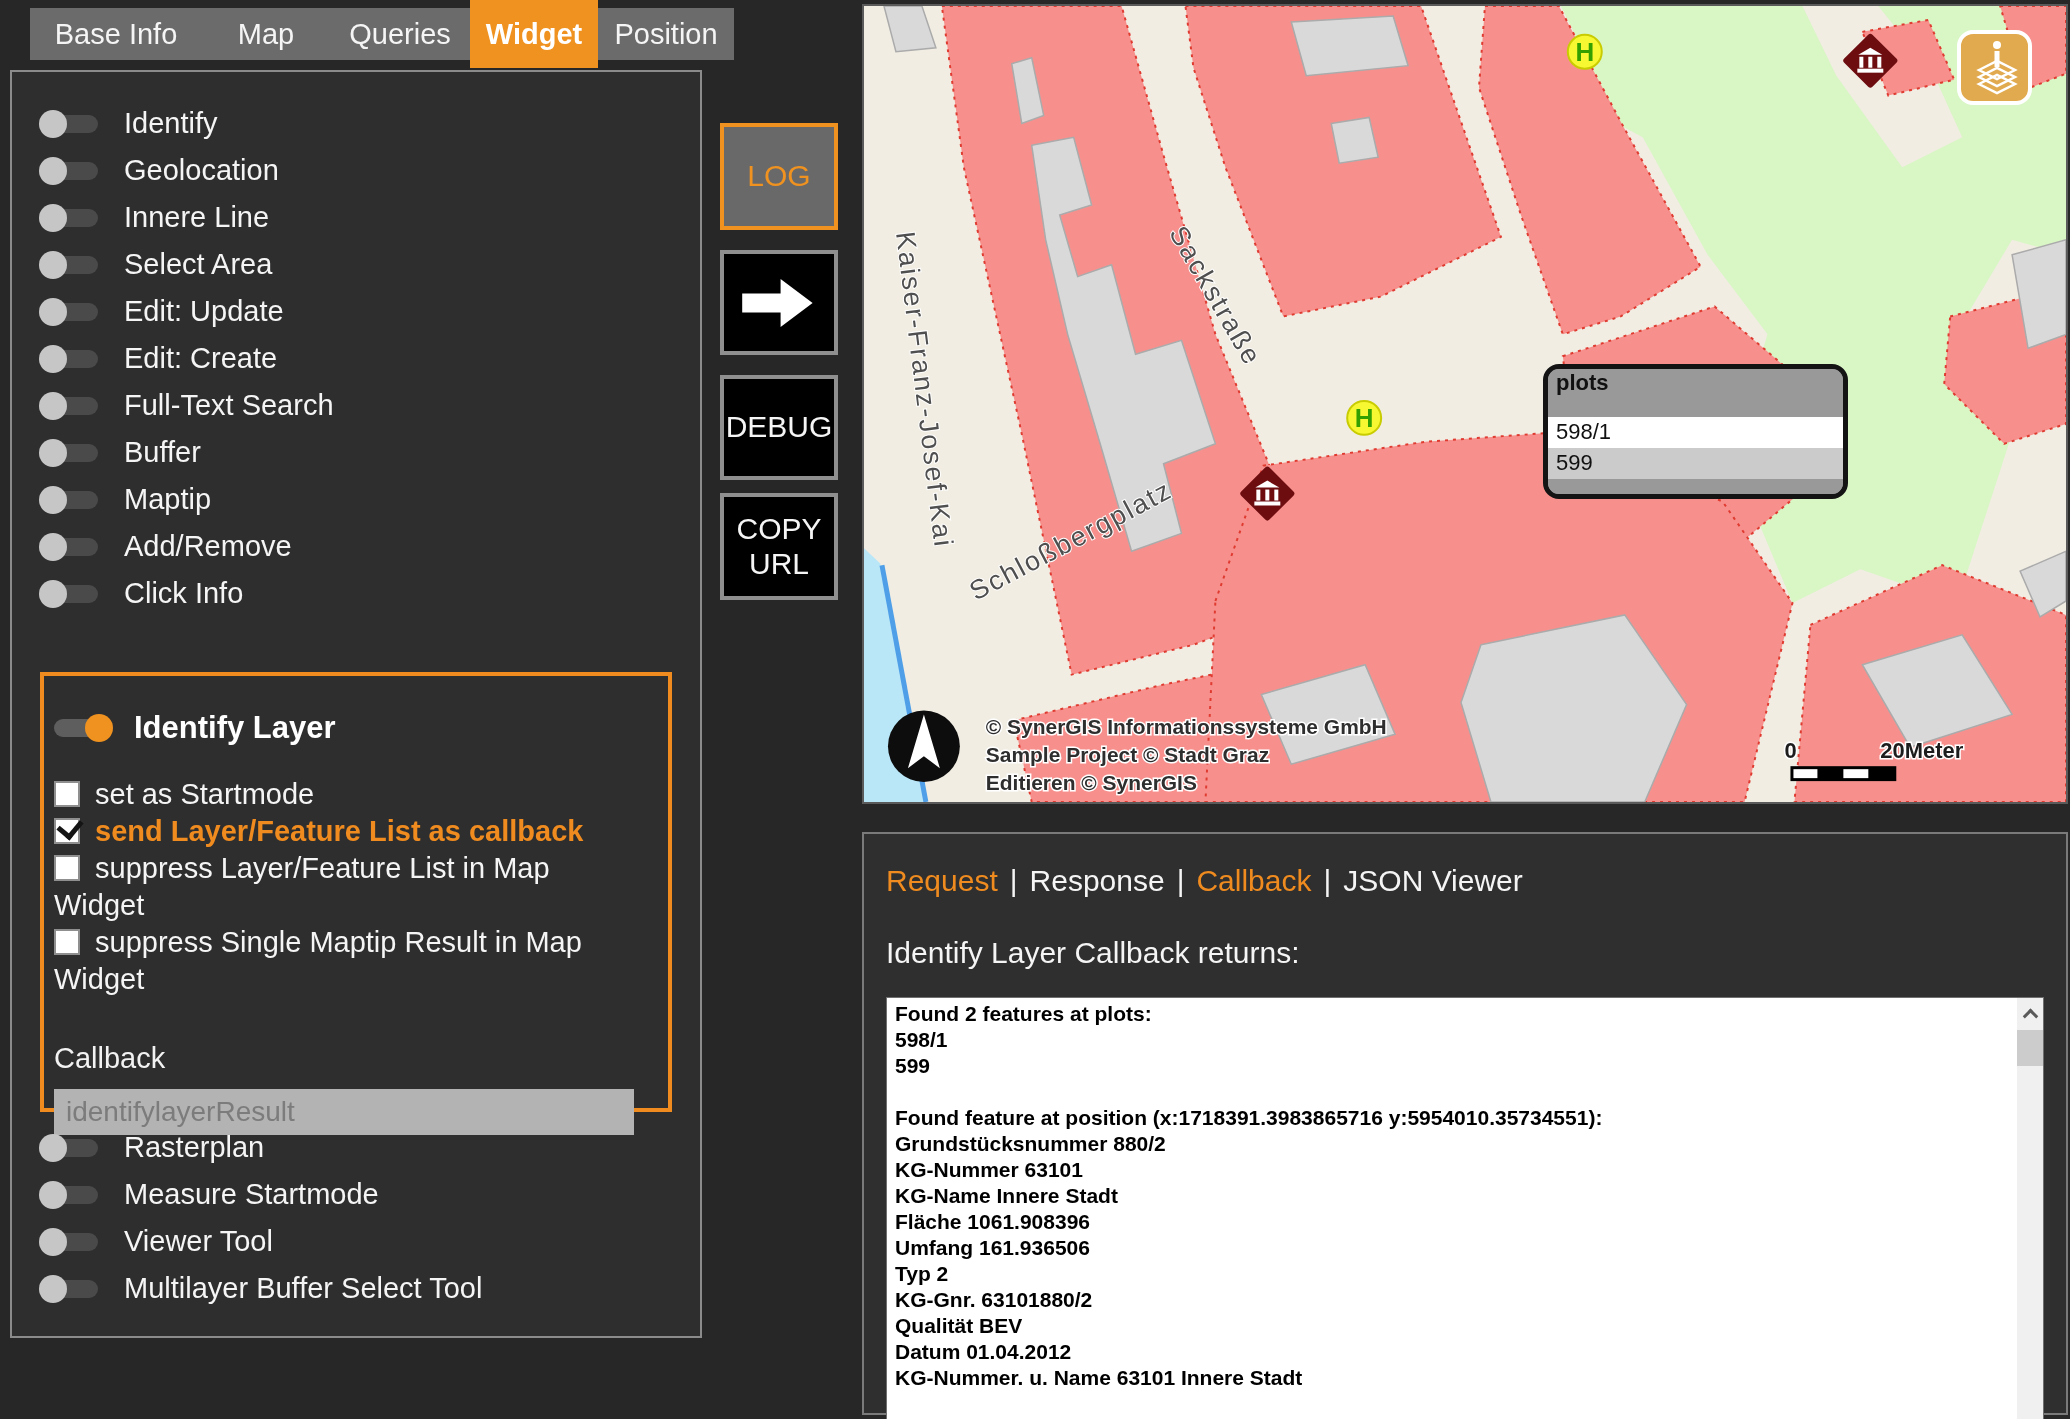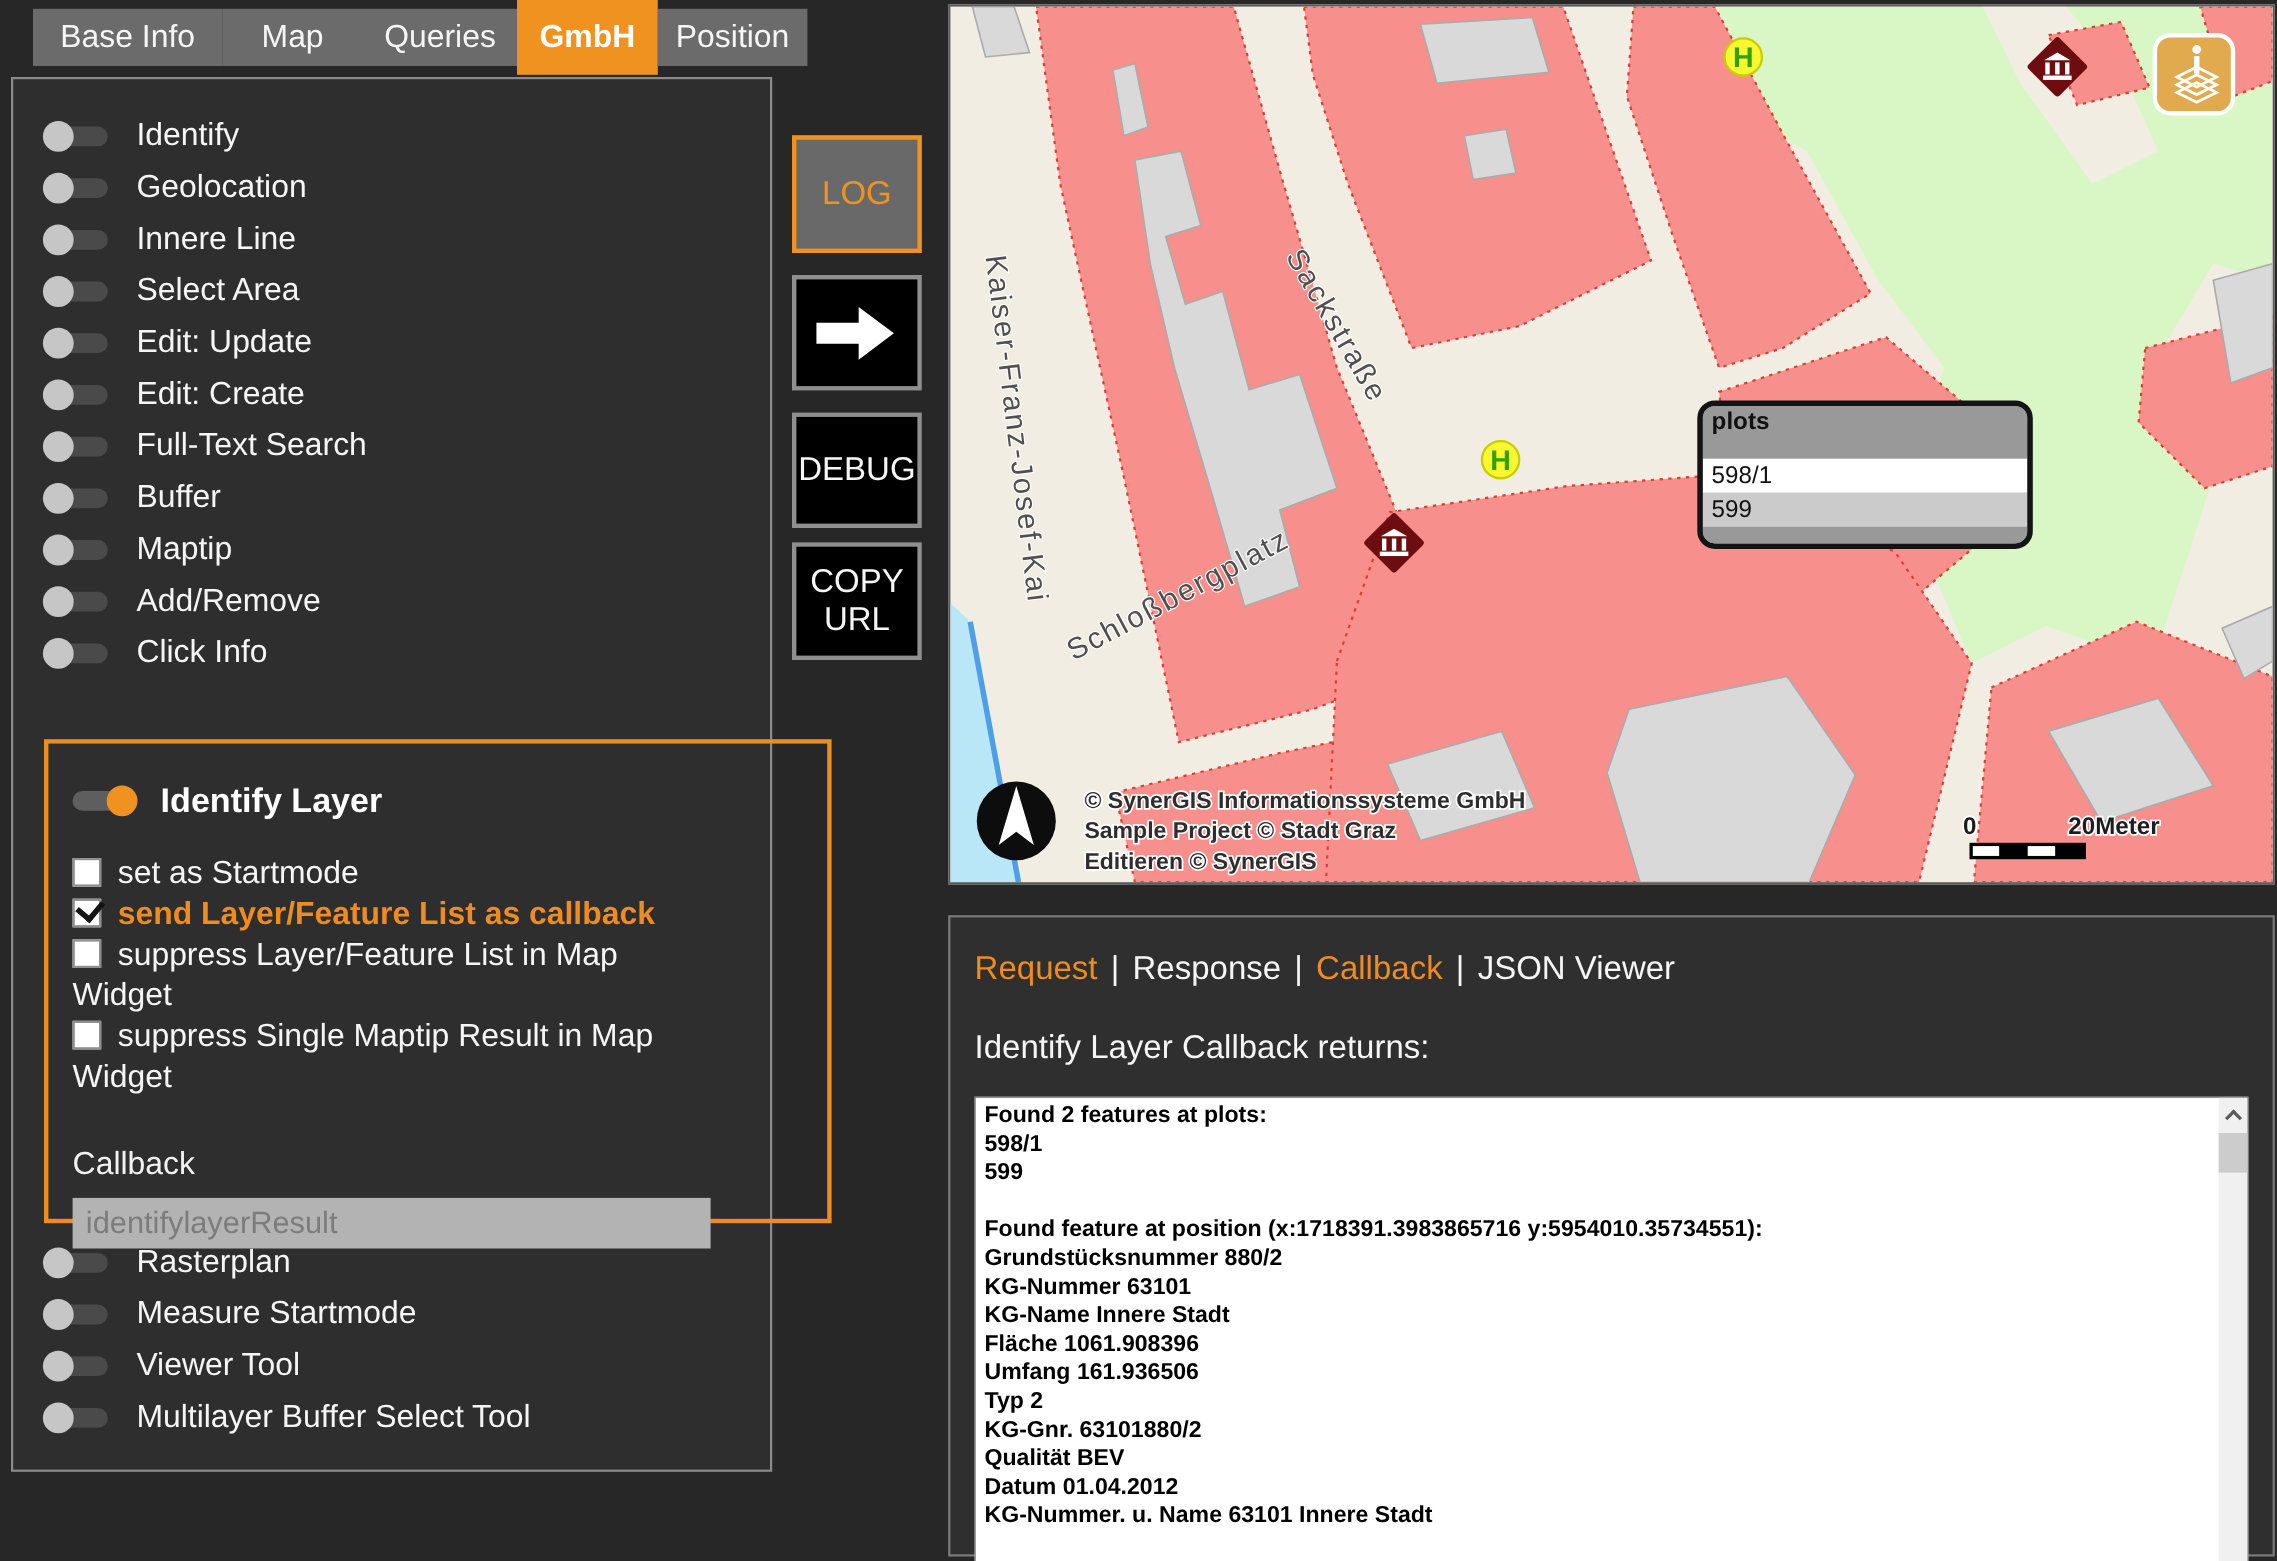--- a/index.html
+++ b/index.html
@@ -30,22 +30,22 @@
   .toggle-list.top { top:28px; }
   .toggle-list.bottom { top:1052px; }
   .trow { height:47px; display:flex; align-items:center; gap:26px; }
   .tgl { width:56px; height:18px; background:#4a4a4a; border-radius:10px; position:relative; flex:0 0 auto; }
   .tgl .knob { width:28px; height:28px; border-radius:50%; background:#c6c6c6; position:absolute; left:-3px; top:-5px; }
   .tgl.on { background:#5e5e5e; }
   .tgl.on .knob { left:auto; right:-3px; background:#ef9220; }
   .tlabel { font-size:29px; color:#f5f5f5; white-space:nowrap; }
   
   .identify-box {
-    position:absolute; left:28px; top:600px; width:716px; height:440px;
-    border:4px solid #ef8b1f; padding:26px 20px 20px 22px;
+    position:absolute; left:28px; top:600px; width:632px; height:440px;
+    border:4px solid #ef8b1f; padding:26px 20px 20px 10px;
   }
   .id-title-row { display:flex; align-items:center; gap:24px; margin-top:8px; }
   .id-title { font-size:31px; font-weight:bold; color:#fff; }
   .cb-list { margin-top:30px; width:565px; }
   .cbrow { line-height:37px; font-size:29px; color:#f5f5f5; }
   .cb {
     display:inline-block; width:26px; height:26px; background:#fff;
     border:2px solid #8f8f8f; vertical-align:-3px; margin-right:15px; position:relative;
   }
   .cb.checked::after {
@@ -133,21 +133,21 @@
   .chev.d { transform:rotate(-45deg) translate(2px,-2px); }
   .sb-thumb { position:absolute; left:0; top:32px; width:26px; height:36px; background:#cccccc; }
 </style>
 </head>
 <body>
 
 <div class="tabbar">
   <div class="tab" style="width:172px">Base Info</div>
   <div class="tab" style="width:128px">Map</div>
   <div class="tab" style="width:140px">Queries</div>
-  <div class="tab active" style="width:128px">GmbH</div>
+  <div class="tab active" style="width:128px">Widget</div>
   <div class="tab" style="width:136px">Position</div>
 </div>
 
 <div class="tools-panel">
   <div class="toggle-list top">
     <div class="trow">
         <span class="tgl">
           <span class="knob"></span>
         </span>
         <span class="tlabel">Identify</span>

